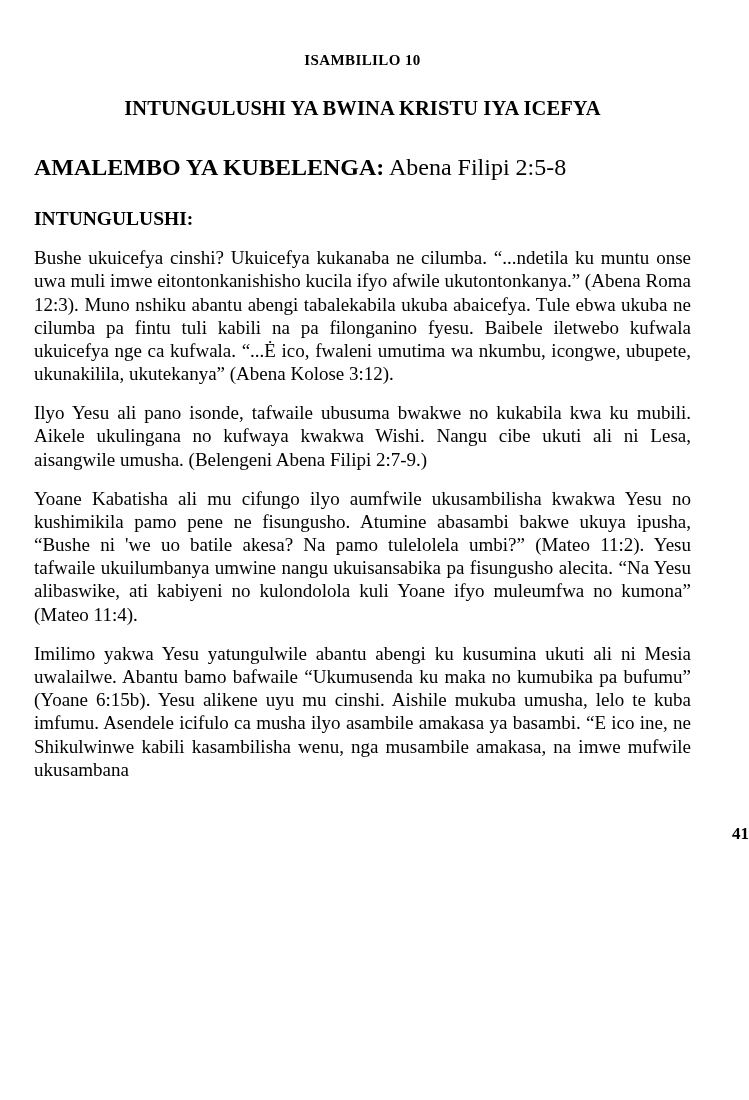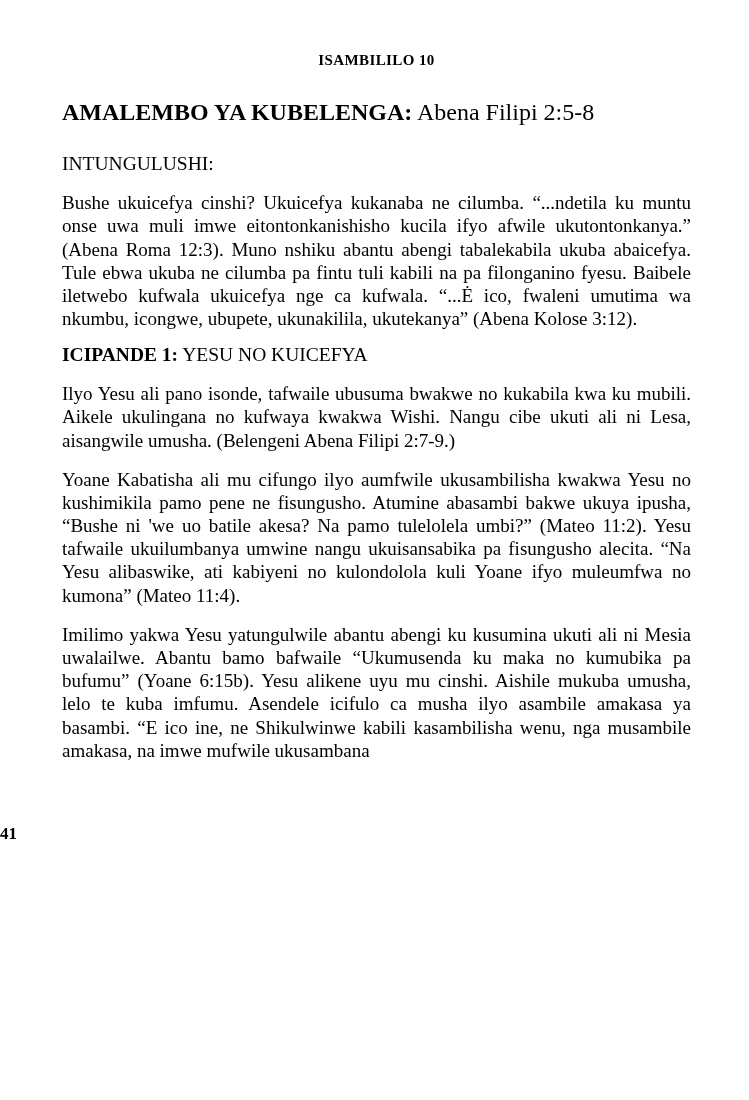--- a/index.html
+++ b/index.html
@@ -12,21 +12,21 @@
     height: 1100px;
     font-family: "Liberation Serif", serif;
     color: #000000;
     position: relative;
     overflow: hidden;
   }
   .page {
     width: 749px;
     height: 866px;
     box-sizing: border-box;
-    padding: 52px 58px 0 62px;
+    padding: 52px 58px 0 34px;
     position: relative;
   }
   .lesson-number {
     text-align: center;
     font-weight: bold;
     font-size: 15px;
     letter-spacing: 0.4px;
     margin: 0 0 28px 0;
   }
   .lesson-title {
@@ -42,21 +42,21 @@
     margin: 0 0 2px 0;
     text-align: left;
   }
   .meta-line .lbl {
     font-weight: bold;
   }
   .meta-line .ital {
     font-style: italic;
   }
   .section-head {
-    font-weight: normal;
+    font-weight: bold;
     font-size: 19.5px;
     margin: 26px 0 4px 0;
   }
   .section-head-inline {
     font-weight: bold;
     font-size: 19.5px;
   }
   .section-head-rest {
     font-size: 19.5px;
   }
@@ -73,47 +73,45 @@
   }
   .spaced {
     letter-spacing: 0.9px;
     word-spacing: 2px;
   }
   .folio {
     position: absolute;
     bottom: 22px;
     left: 0;
     width: 749px;
-    text-align: left;
+    text-align: right;
     font-weight: bold;
     font-size: 17px;
   }
   .subhead-block {
     margin: 14px 0 4px 0;
   }
 </style>
 </head>
 <body>
 
 <div class="page">
 
   <div class="lesson-number">ISAMBILILO 10</div>
 
+  <div class="lesson-title">INTUNGULUSHI YA BWINA KRISTU IYA ICEFYA</div>
 
   <div class="meta-line">
     <span class="lbl">AMALEMBO YA KUBELENGA:</span><span> Abena Filipi 2:5-8</span>
   </div>
 
 
   <div class="section-head">INTUNGULUSHI:</div>
 
   <p class="body">Bushe ukuicefya cinshi? Ukuicefya kukanaba ne cilumba. “...ndetila ku muntu onse uwa muli imwe eitontonkanishisho kucila ifyo afwile ukutontonkanya.” (Abena Roma 12:3). Muno nshiku abantu abengi tabalekabila ukuba abaicefya. Tule ebwa ukuba ne cilumba pa fintu tuli kabili na pa filonganino fyesu. Baibele iletwebo kufwala ukuicefya nge ca kufwala. “...Ė ico, fwaleni umutima wa nkumbu, icongwe, ubupete, ukunakilila, ukutekanya” (Abena Kolose 3:12).</p>
 
-  <div class="subhead-block">
-    <span class="section-head-inline">ICIPANDE 1:</span><span class="section-head-rest"> YESU NO KUICEFYA</span>
-  </div>
 
   <p class="body">Ilyo Yesu ali pano isonde, tafwaile ubusuma bwakwe no kukabila kwa ku mubili. Aikele ukulingana no kufwaya kwakwa Wishi. Nangu cibe ukuti ali ni Lesa, aisangwile umusha. (Belengeni Abena Filipi 2:7-9.)</p>
   <p class="body">Yoane Kabatisha ali mu cifungo ilyo aumfwile ukusambilisha kwakwa Yesu no kushimikila pamo pene ne fisungusho. Atumine abasambi bakwe ukuya ipusha, “Bushe ni 'we uo batile akesa? Na pamo tulelolela umbi?” (Mateo 11:2). Yesu tafwaile ukuilumbanya umwine nangu ukuisansabika pa fisungusho alecita. “Na Yesu alibaswike, ati kabiyeni no kulondolola kuli Yoane ifyo muleumfwa no kumona” (Mateo 11:4).</p>
   <p class="body tight">Imilimo yakwa Yesu yatungulwile abantu abengi ku kusumina ukuti ali ni Mesia uwalailwe. Abantu bamo bafwaile “Ukumusenda ku maka no kumubika pa bufumu” (Yoane 6:15b). Yesu alikene uyu mu cinshi. Aishile mukuba umusha, lelo te kuba imfumu. Asendele icifulo ca musha ilyo asambile amakasa ya basambi. “E ico ine, ne Shikulwinwe kabili kasambilisha wenu, nga musambile amakasa, na imwe mufwile ukusambana</p>
 
   <div class="folio">41</div>
 </div>
 
 </body></html>

